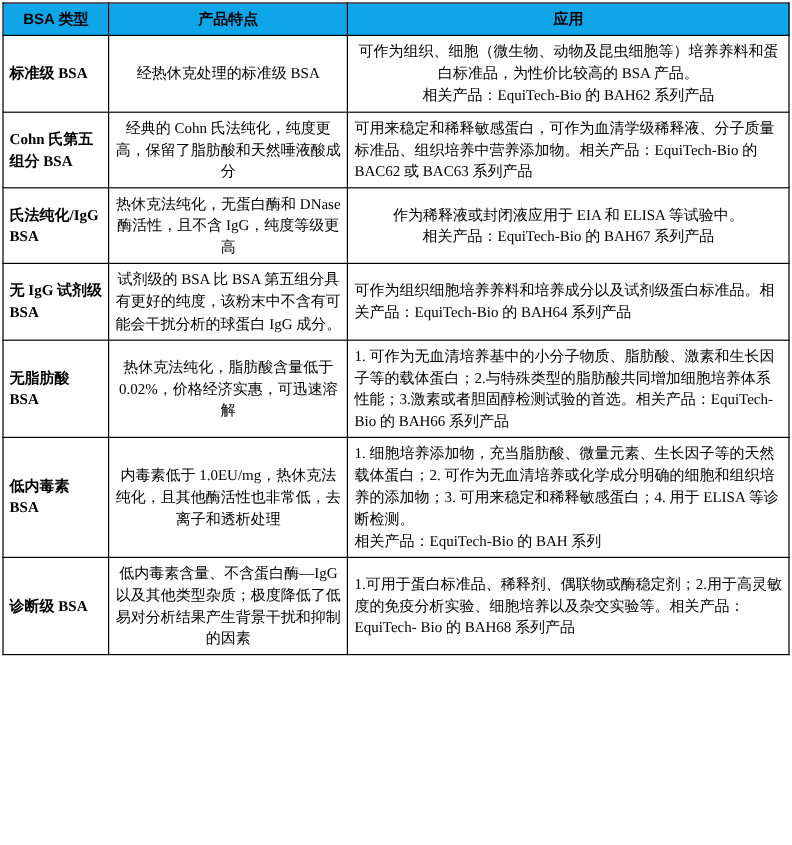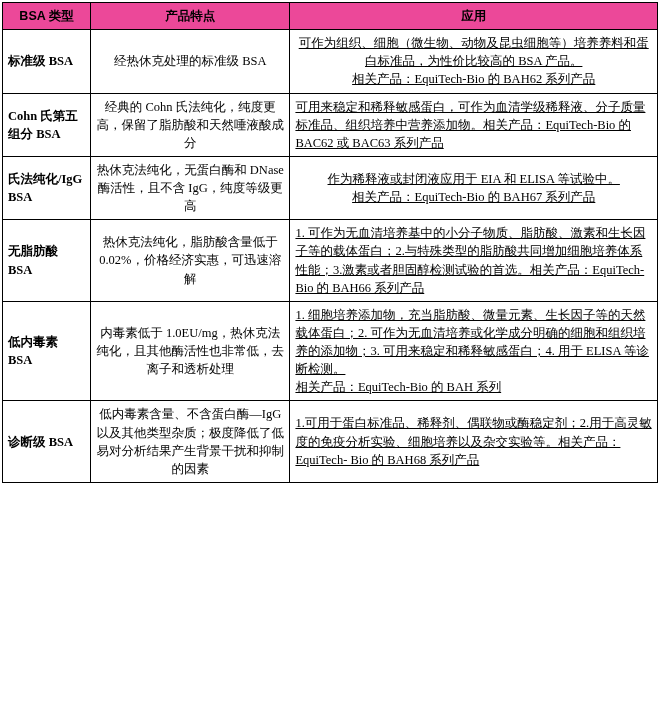--- a/index.html
+++ b/index.html
@@ -25,21 +25,21 @@
   }
   table.bsa-table td, table.bsa-table th {
     border: 1px solid #000000;
     vertical-align: middle;
     padding: 4px 5px;
     font-size: 12.5px;
     line-height: 1.45;
     color: #000000;
   }
   thead th {
-    background: #ec4899;
+    background: #0ea5e9;
     font-weight: bold;
     text-align: center;
     font-size: 14px;
     padding: 7px 4px;
     font-family: "Liberation Sans", "DejaVu Sans", sans-serif;
   }
   col.c1 { width: 88px; }
   col.c2 { width: 199px; }
   col.c3 { width: 367px; }
 
@@ -58,21 +58,20 @@
   td.app-cell {
     text-align: left;
     font-size: 12.5px;
     line-height: 1.5;
   }
   td.app-cell.center {
     text-align: center;
   }
   .app-line {
     display: block;
-    text-decoration: underline;
   }
   .app-line.center {
     text-align: center;
   }
 </style>
 </head>
 <body>
 
 <div class="table-wrap">
   <table class="bsa-table">
@@ -106,20 +105,27 @@
       </tr>
       <tr>
         <td class="name-cell">氏法纯化/IgG BSA</td>
         <td class="feature-cell">热休克法纯化，无蛋白酶和 DNase 酶活性，且不含 IgG，纯度等级更高</td>
         <td class="app-cell center">
           <span class="app-line center">作为稀释液或封闭液应用于 EIA 和 ELISA 等试验中。</span>
           <span class="app-line center">相关产品：EquiTech-Bio 的 BAH67 系列产品</span>
         </td>
       </tr>
       <tr>
+        <td class="name-cell">无 IgG 试剂级 BSA</td>
+        <td class="feature-cell">试剂级的 BSA 比 BSA 第五组分具有更好的纯度，该粉末中不含有可能会干扰分析的球蛋白 IgG 成分。</td>
+        <td class="app-cell">
+          <span class="app-line">可作为组织细胞培养养料和培养成分以及试剂级蛋白标准品。相关产品：EquiTech-Bio 的 BAH64 系列产品</span>
+        </td>
+      </tr>
+      <tr>
         <td class="name-cell">无脂肪酸 BSA</td>
         <td class="feature-cell">热休克法纯化，脂肪酸含量低于 0.02%，价格经济实惠，可迅速溶解</td>
         <td class="app-cell">
           <span class="app-line">1. 可作为无血清培养基中的小分子物质、脂肪酸、激素和生长因子等的载体蛋白；2.与特殊类型的脂肪酸共同增加细胞培养体系性能；3.激素或者胆固醇检测试验的首选。相关产品：EquiTech-Bio 的 BAH66 系列产品</span>
         </td>
       </tr>
       <tr>
         <td class="name-cell">低内毒素 BSA</td>
         <td class="feature-cell">内毒素低于 1.0EU/mg，热休克法纯化，且其他酶活性也非常低，去离子和透析处理</td>
         <td class="app-cell">

